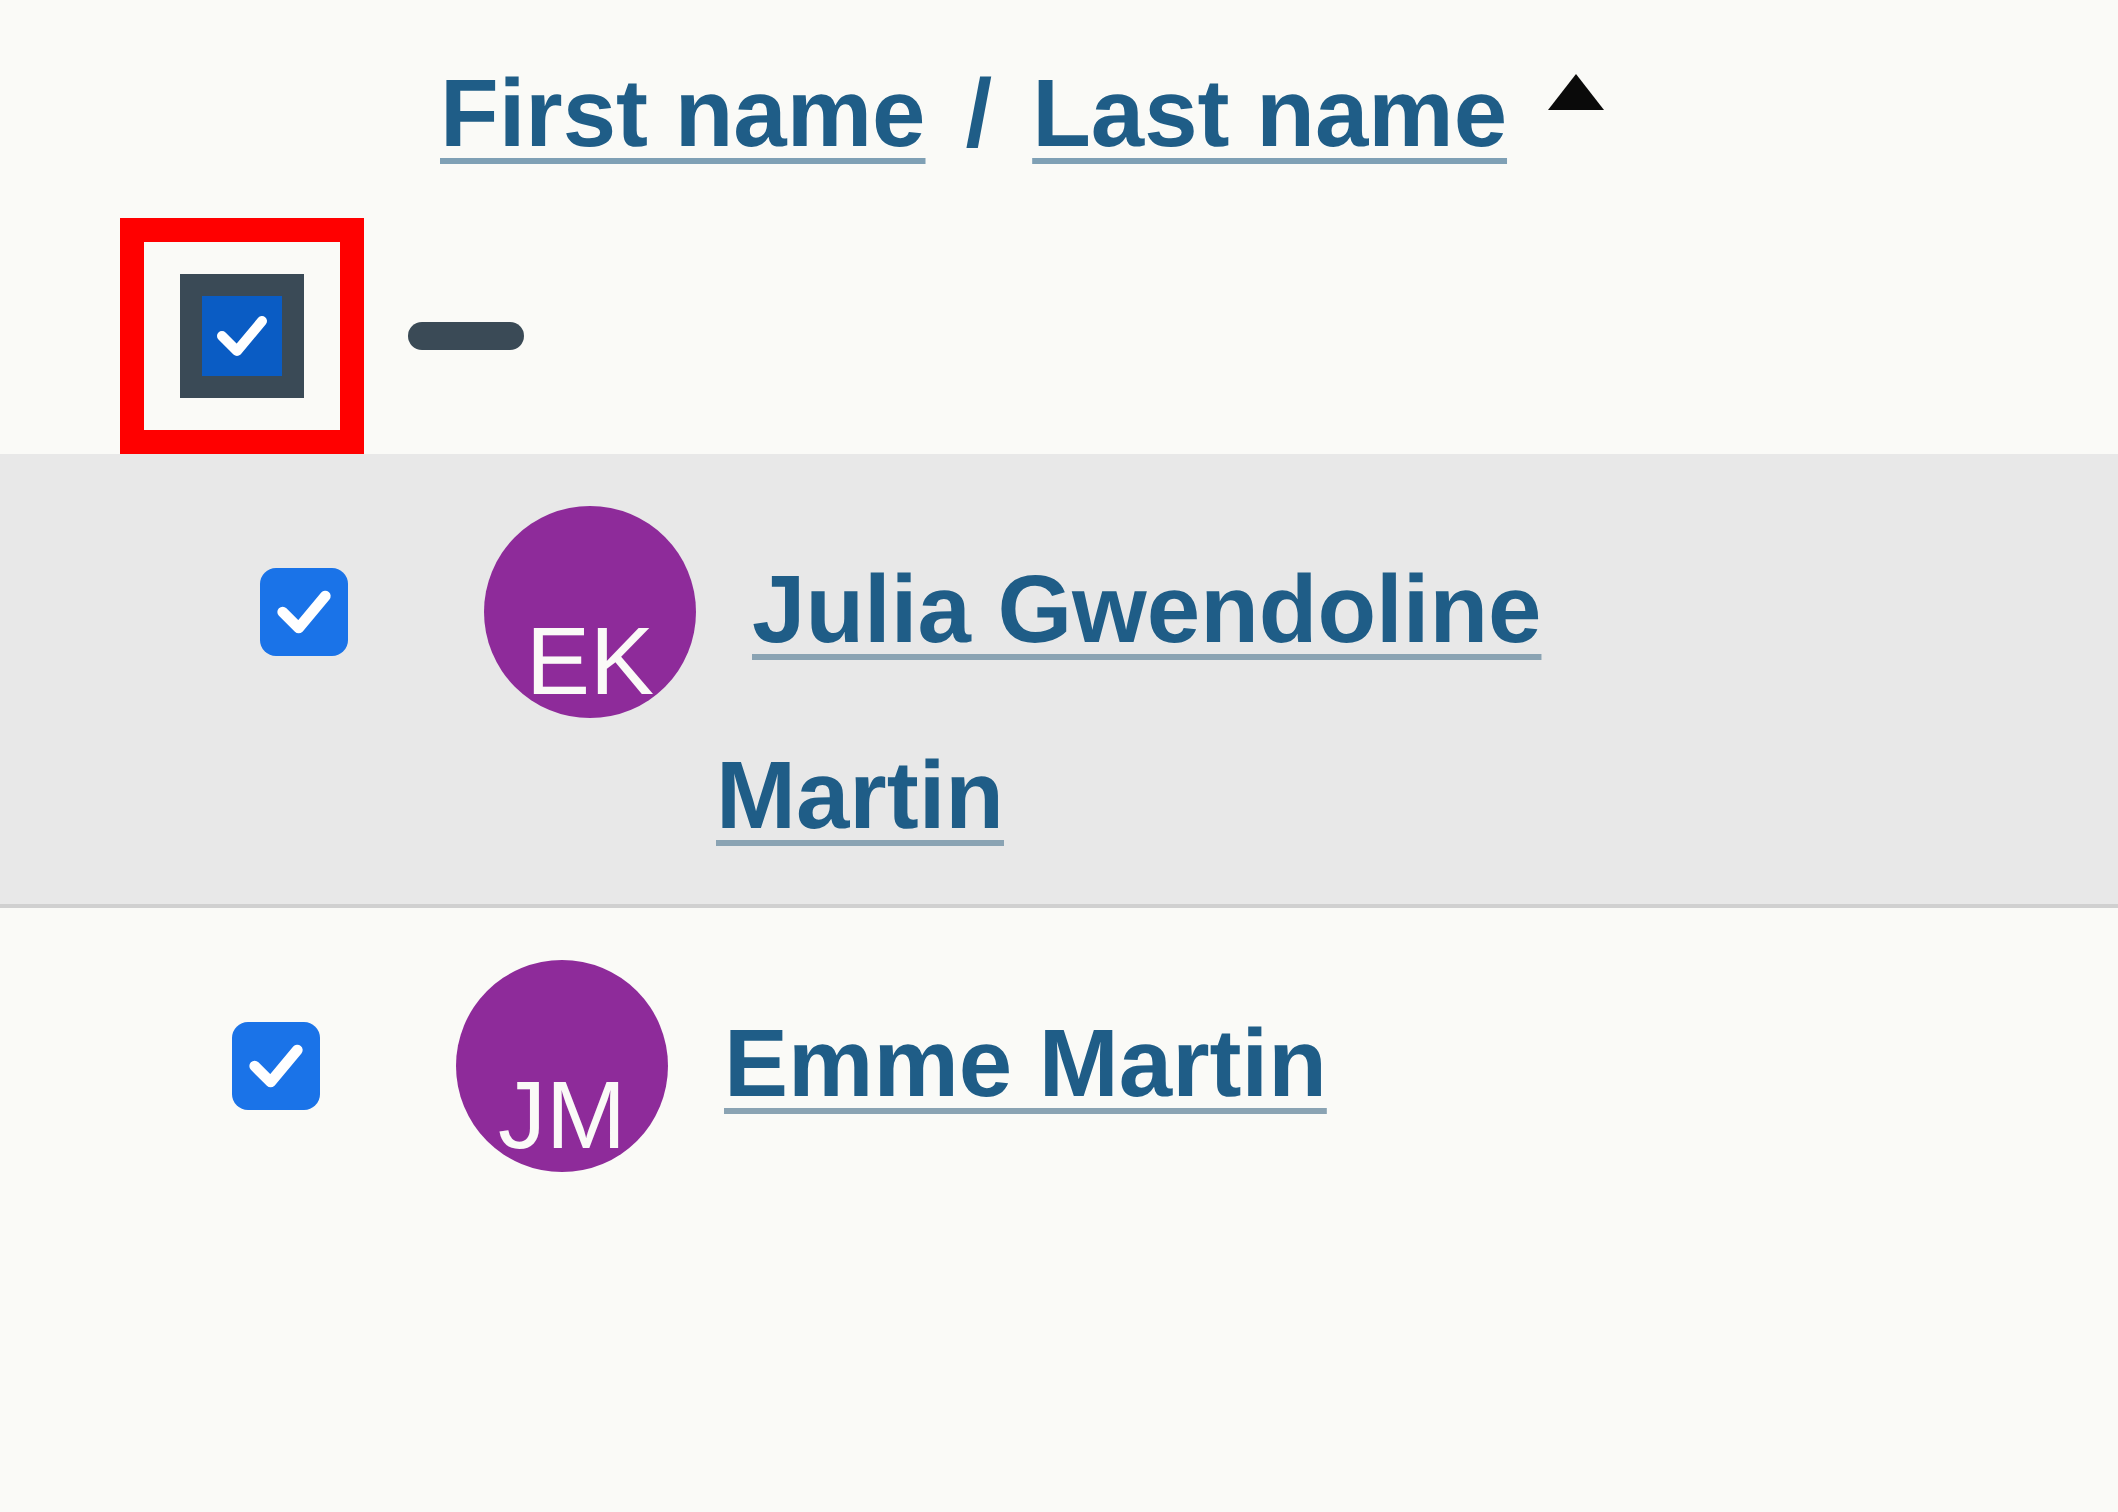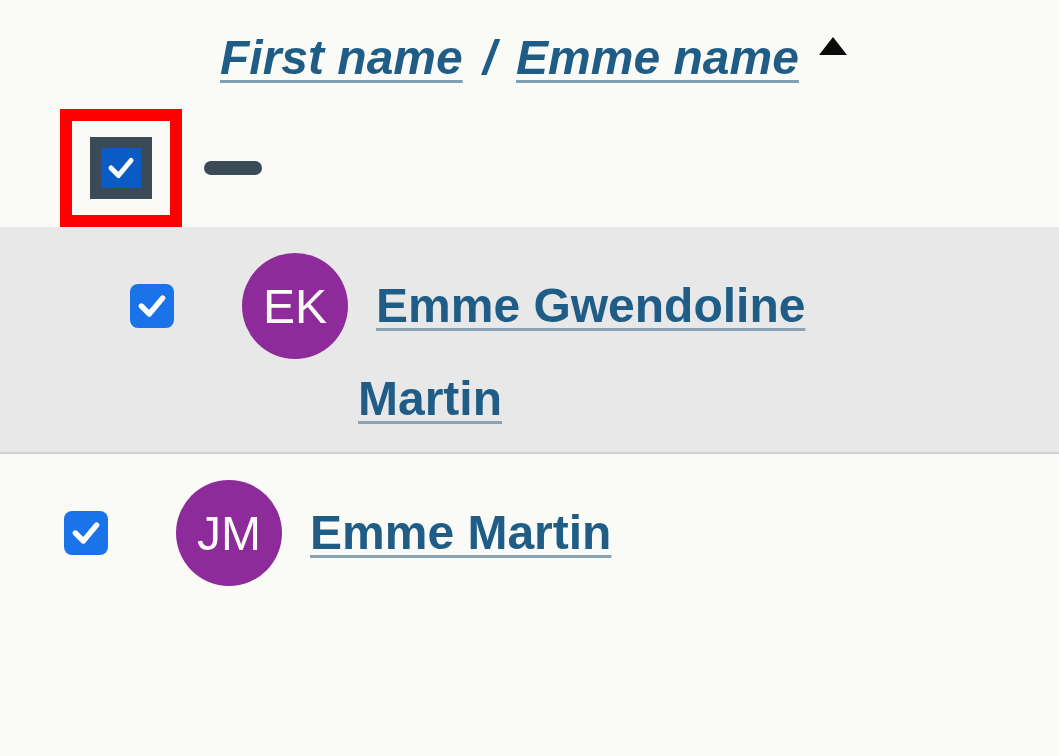--- a/index.html
+++ b/index.html
@@ -10,21 +10,20 @@
     body {
       font-family: Arial, Helvetica, sans-serif;
       background: #fafaf7;
       width: 1059px;
       height: 756px;
       padding: 30px 0 0 0;
     }
     .container {
       padding-left: 70px;
       padding-right: 72px;
-      font-style: italic;
     }
     .header-links {
       padding-left: 150px;
       font-size: 48px;
       font-weight: bold;
       color: #1f5d87;
       display: flex;
       align-items: center;
       gap: 12px;
       flex-wrap: wrap;
@@ -117,21 +116,21 @@
       width: 32px;
       height: 32px;
     }
     .avatar {
       width: 106px;
       height: 106px;
       border-radius: 50%;
       background: #8e2b9a;
       color: #fafaf7;
       display: flex;
-      align-items: center;
+      align-items: flex-end;
       justify-content: center;
       font-size: 48px;
       font-weight: normal;
       margin-left: 68px;
       flex-shrink: 0;
     }
     .user-name-wrap {
       margin-left: 28px;
       font-size: 48px;
       font-weight: bold;
@@ -167,21 +166,21 @@
     }
   </style>
 </head>
 <body>
 
 <div class="container">
 
   <div class="header-links">
     <a href="#">First name</a>
     <span class="separator">/</span>
-    <a href="#">Emme name</a>
+    <a href="#">Last name</a>
     <span class="sort-arrow">
       <svg width="28" height="18" viewBox="0 0 28 18">
           <polygon points="14,0 28,18 0,18" fill="#0a0a0a"></polygon>
         </svg>
     </span>
   </div>
 
   <div class="select-all-row">
     <div class="highlight-box">
       <div class="select-all-checkbox">
@@ -202,30 +201,30 @@
     <div class="row1-top">
       <div class="user-checkbox">
         <svg viewBox="0 0 24 24">
           <path d="M4 12 L10 18 L20 6" stroke="#ffffff" stroke-width="4" fill="none" stroke-linecap="round" stroke-linejoin="round"></path>
         </svg>
       </div>
       <div class="avatar">
         <span>EK</span>
       </div>
       <div class="user-name-wrap">
-        <a href="#">Emme Gwendoline</a>
+        <a href="#">Julia Gwendoline</a>
       </div>
     </div>
     <div class="row1-name-continue">
       <a href="#">Martin</a>
     </div>
   </div>
 </div>
 
-<div class="user-row" style="padding-left:64px;">
+<div class="user-row" style="padding-left:116px;">
   <div class="user-checkbox">
     <svg viewBox="0 0 24 24">
       <path d="M4 12 L10 18 L20 6" stroke="#ffffff" stroke-width="4" fill="none" stroke-linecap="round" stroke-linejoin="round"></path>
     </svg>
   </div>
   <div class="avatar">
     <span>JM</span>
   </div>
   <div class="user-name-wrap">
     <a href="#">Emme Martin</a>

